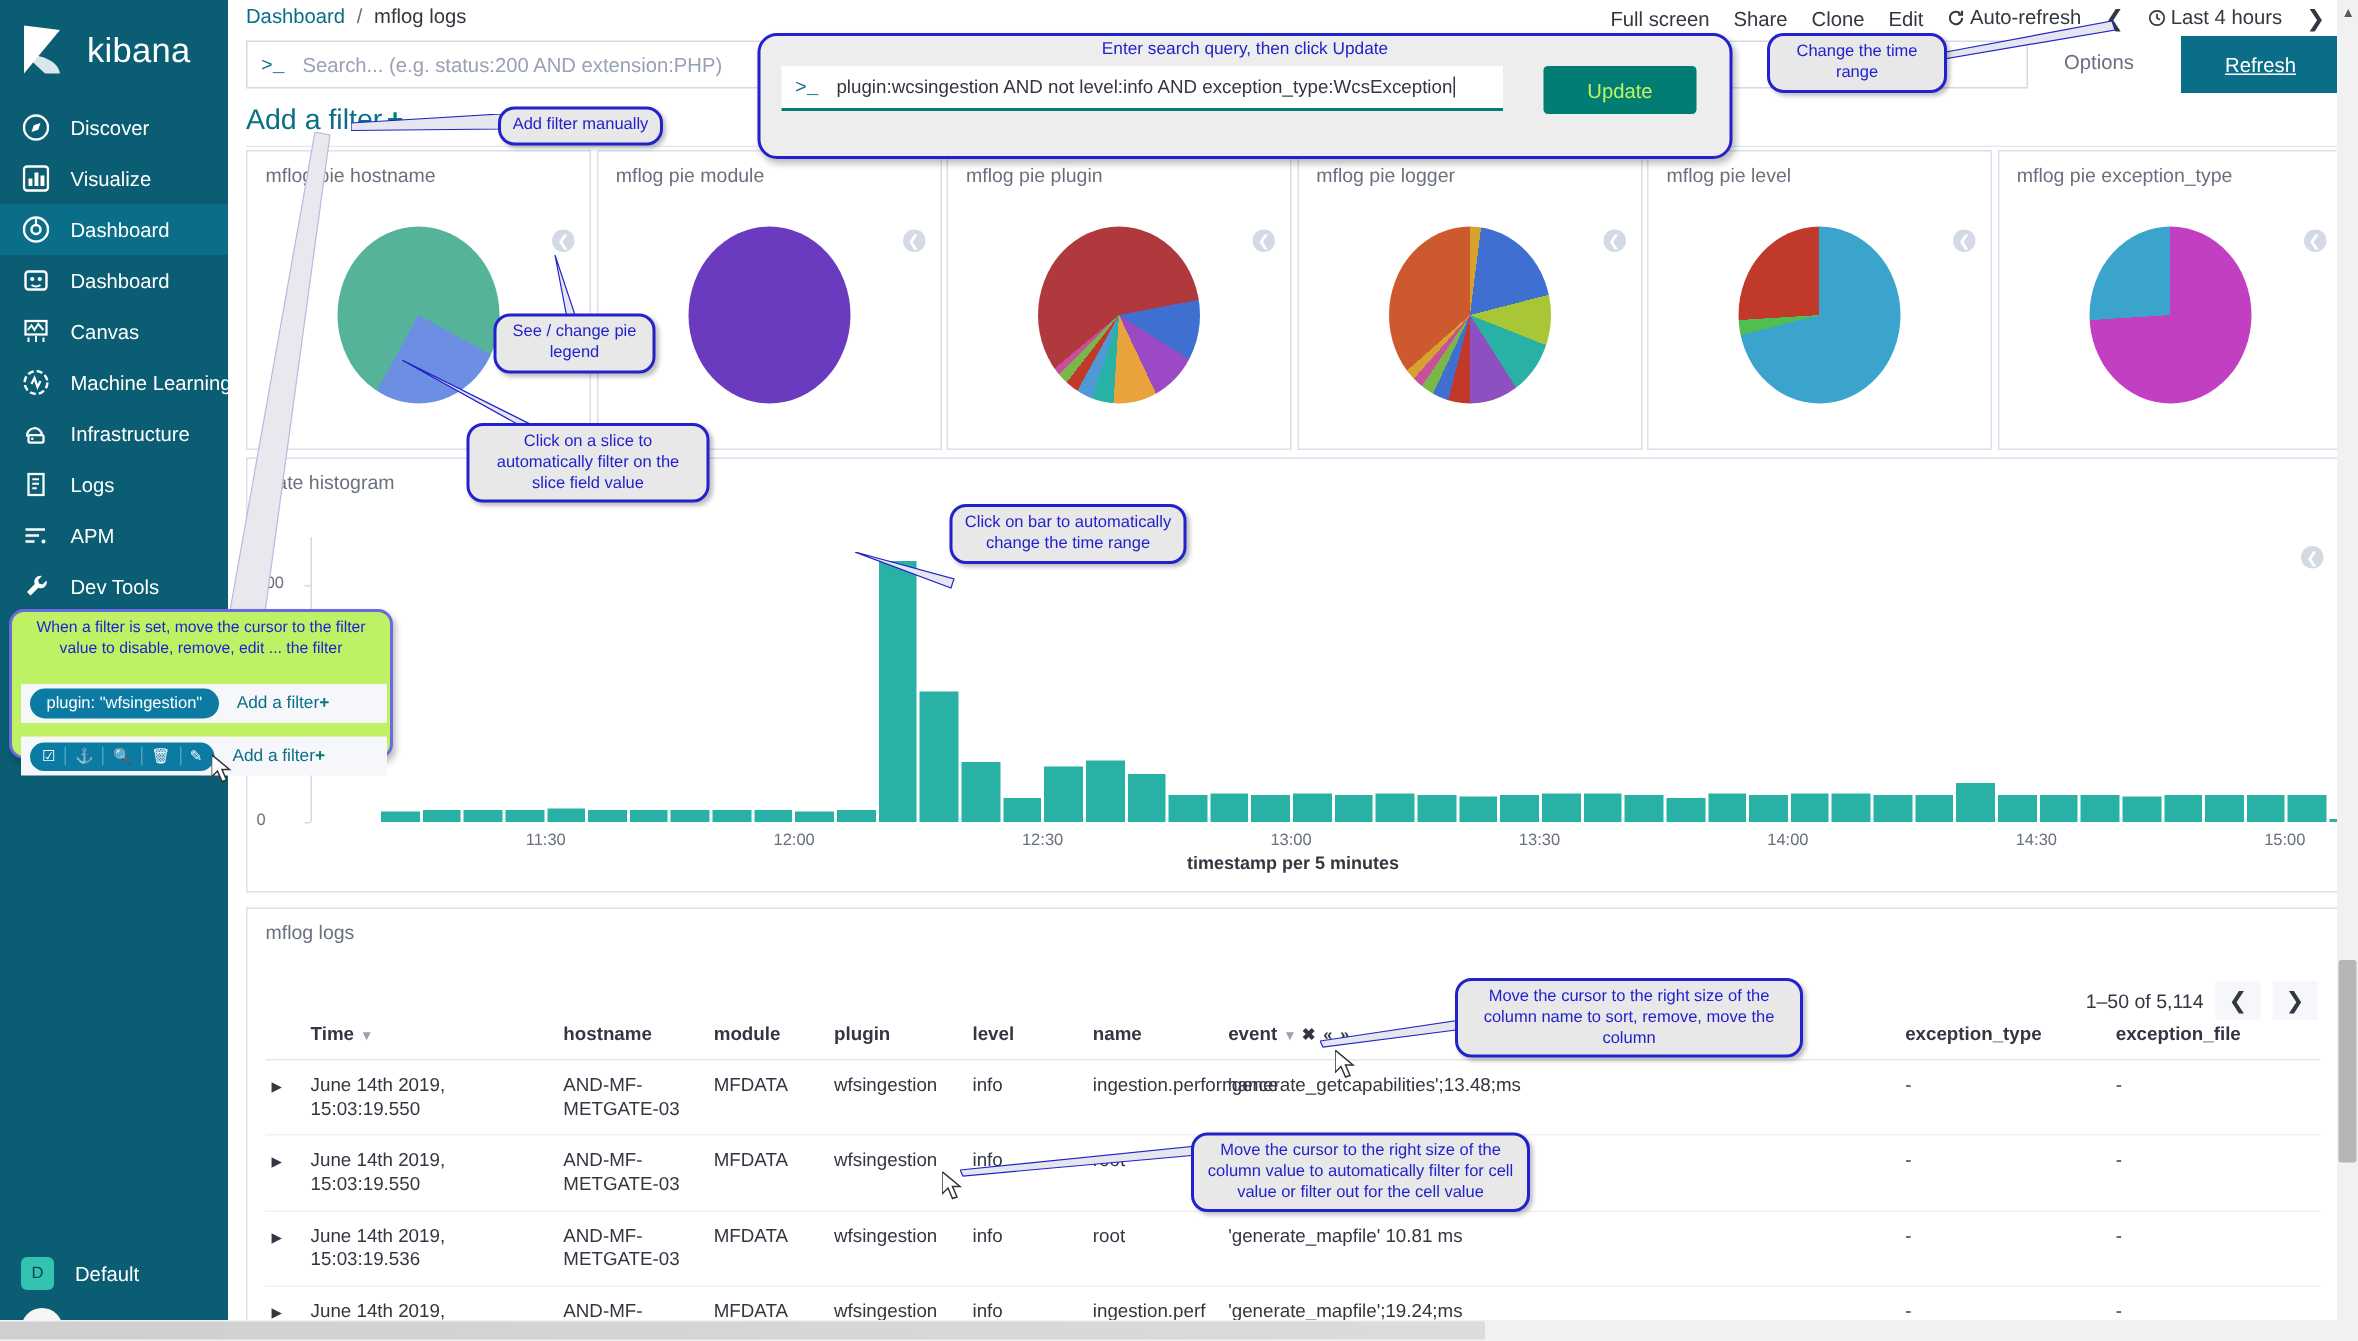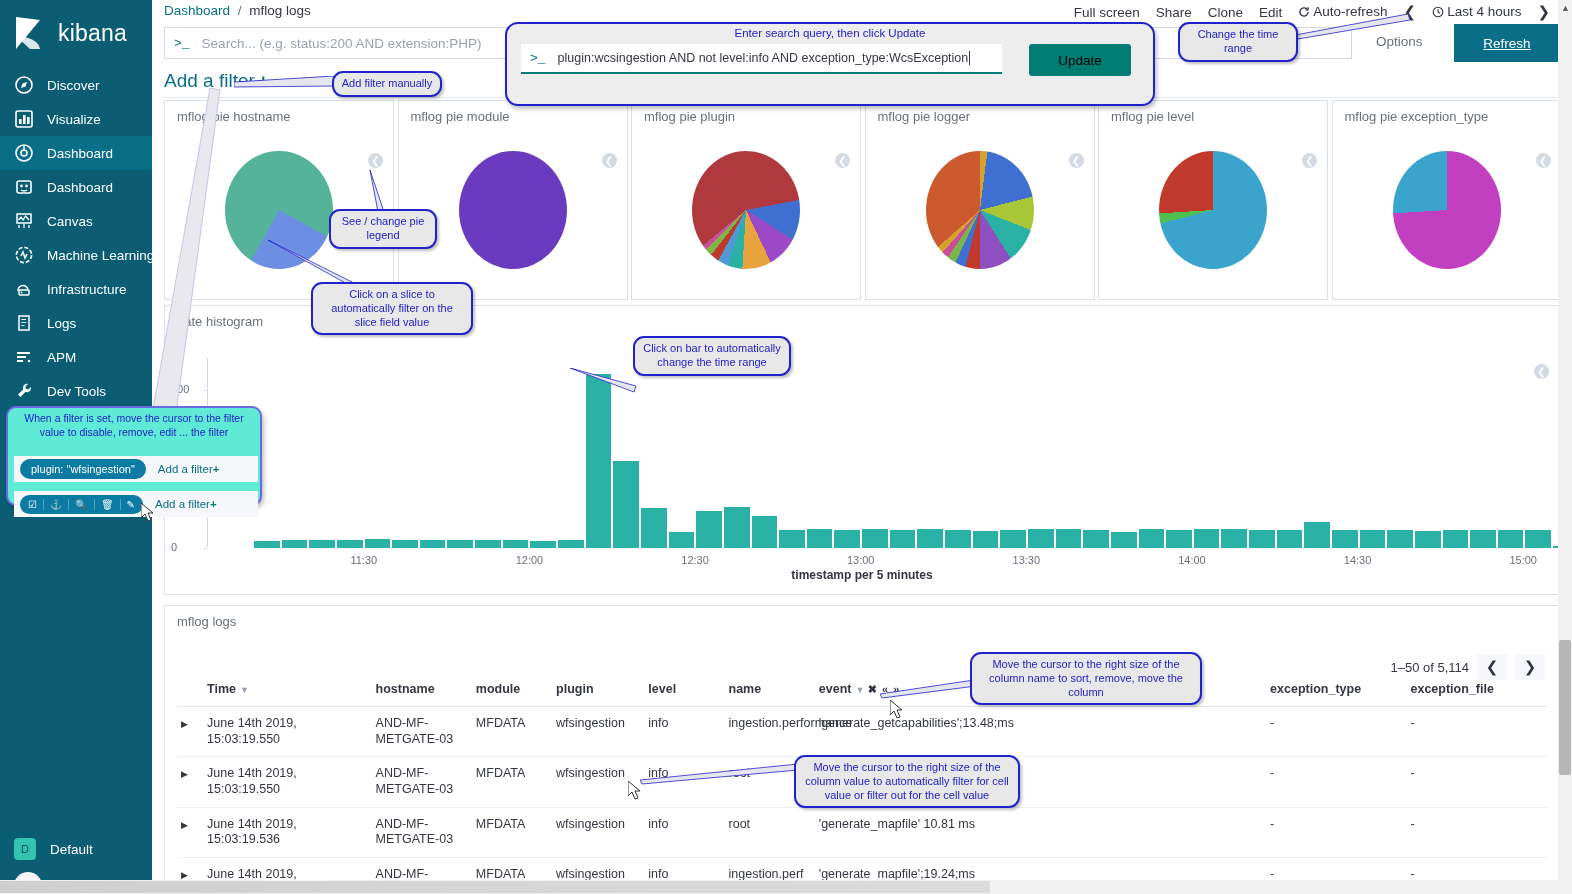--- a/index.html
+++ b/index.html
@@ -131,27 +131,27 @@
   }
   .cal-head { text-align: center; color: #2222cc; font-size: 11.5px; padding-top: 3px; }
   .q-input {
     position: absolute; left: 14px; top: 20px; width: 481px; height: 30px;
     background: #fff; border-bottom: 2px solid #017d73; display: flex; align-items: center;
     padding-left: 9px; font-size: 12.5px; color: #343741;
   }
   .q-input .caretbar { display:inline-block; width:1px; height:14px; background:#343741; margin-left:1px; }
   .upd-btn {
     position: absolute; left: 522px; top: 20px; width: 102px; height: 32px; background: #017d73;
-    color: #000000; font-size: 13.5px; display: flex; align-items: center; justify-content: center;
+    color: #bef264; font-size: 13.5px; display: flex; align-items: center; justify-content: center;
     cursor: pointer; border-radius: 3px;
   }
   
   #filter-callout {
     position: absolute; left: 6px; top: 406px; width: 256px; height: 100px;
-    background: #5eead4; border: 2px solid #6a6ae0; border-radius: 10px; z-index: 72;
+    background: #bef264; border: 2px solid #6a6ae0; border-radius: 10px; z-index: 72;
     box-shadow: 2px 3px 4px rgba(0,0,0,.25);
   }
   #filter-callout .fc-text { color: #2222cc; font-size: 10.5px; text-align: center; padding: 4px 4px 0 4px; line-height: 1.3; }
   .fc-row { position: absolute; left: 6px; width: 244px; height: 26px; background: #f5f7fa; display: flex; align-items: center; }
   .pill {
     background: #0b7ba3; color: #fff; font-size: 11px; border-radius: 13px;
     padding: 4px 11px; margin-left: 6px; white-space: nowrap; cursor: pointer;
   }
   .pill-tools { background: #0b7ba3; border-radius: 13px; margin-left: 6px; display: flex; align-items: center;
     height: 19px; padding: 0 2px; }

